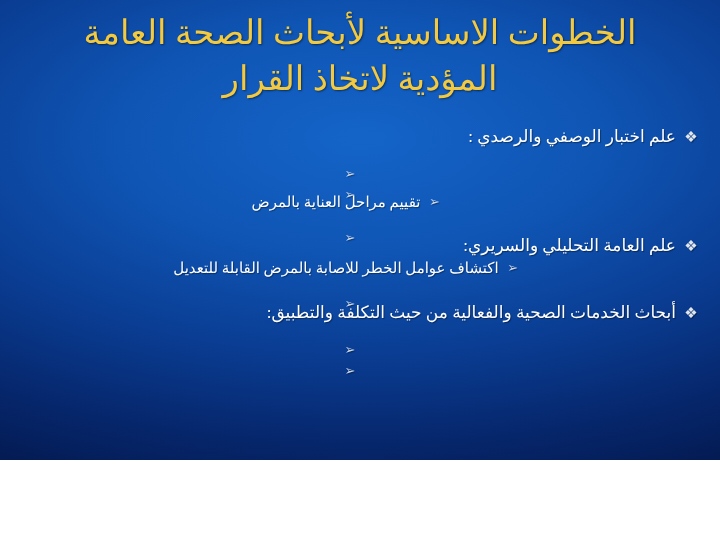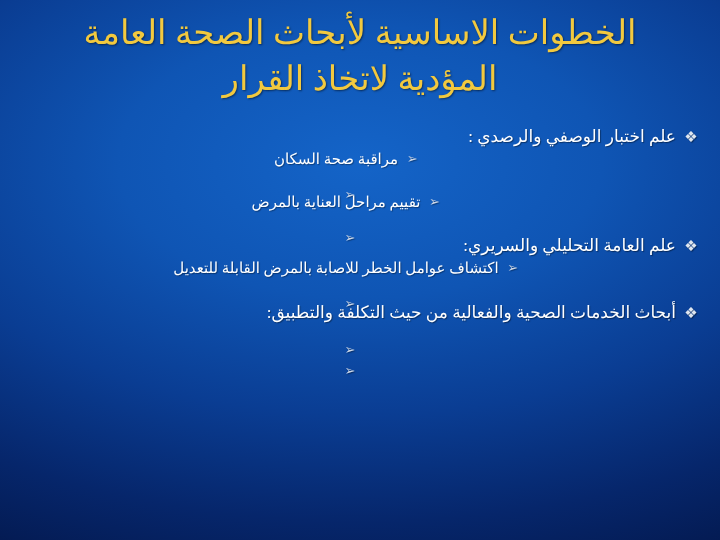--- a/index.html
+++ b/index.html
@@ -8,21 +8,21 @@
   }
   body {
     width: 720px;
     height: 540px;
     overflow: hidden;
     font-family: "Liberation Serif", "DejaVu Serif", serif;
   }
   #slide {
     position: relative;
     width: 720px;
-    height: 540px;
+    height: 460px;
     box-sizing: border-box;
     background:
       radial-gradient(ellipse 120% 90% at 50% 30%, #1464c8 0%, #0f55b4 28%, #0a3d93 52%, #06266b 74%, #021240 100%),
       #02123f;
     overflow: hidden;
   }
   #title {
     position: absolute;
     top: 10px;
     left: 30px;
@@ -111,21 +111,20 @@
   <div id="body-area">
     <ul class="level1">
 
       <li class="l1">
         <span class="bullet1">❖</span>
         <span class="l1-label">علم اختبار الوصفي والرصدي :</span>
         <ul class="level2">
           <li class="l2">
             <span class="label2">
               <span class="bullet2">➢</span>
-              <span>مراقبة صحة السكان</span>
             </span>
           </li>
           <li class="l2">
             <span class="label2">
               <span class="bullet2">➢</span>
             </span>
           </li>
           <li class="l2">
             <span class="label2">
               <span class="bullet2">➢</span>

